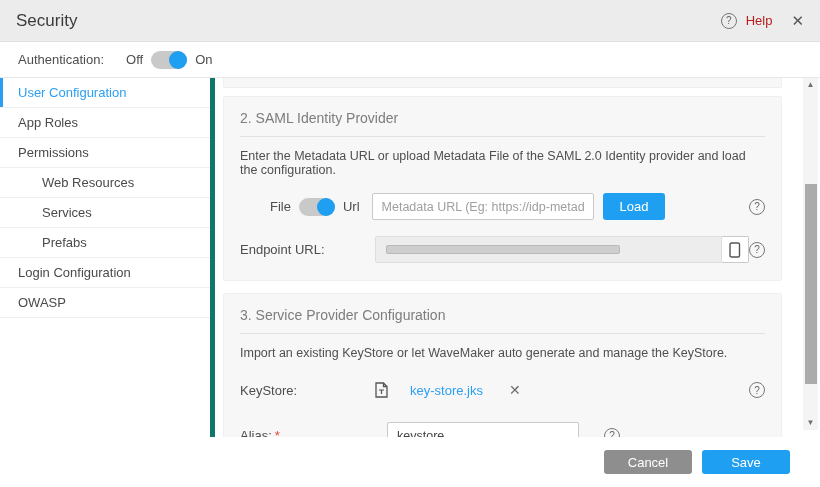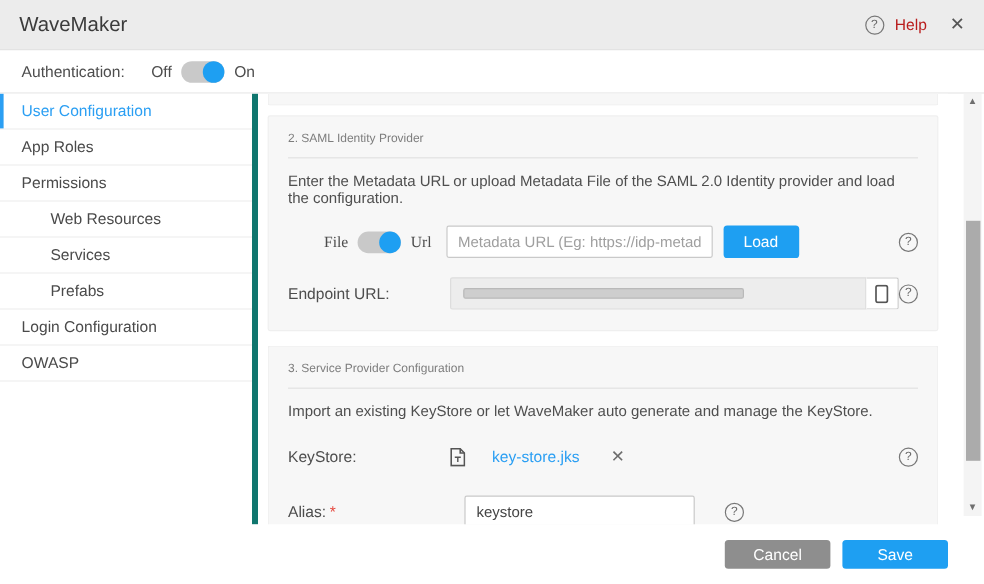--- a/index.html
+++ b/index.html
@@ -60,30 +60,30 @@
     flex:1 1 auto; padding:0 8px; display:flex; flex-direction:column;
     overflow:hidden; background:#fff; margin-right:30px;
   }
   .card {
     background:#f7f7f7; border:1px solid #efefef; border-radius:2px;
     padding:13px 16px;
   }
   .card.partial { height:10px; padding:0; border-top:none; border-radius:0 0 2px 2px; flex:0 0 auto; }
   .card.section2 { margin-top:8px; flex:0 0 auto; }
   .card.section3 { margin-top:12px; flex:1 0 auto; border-bottom:none; border-radius:2px 2px 0 0; }
-  .section-title { font-size:10px; color:#7d7d7d; font-weight:normal; }
+  .section-title { font-size:14px; color:#7d7d7d; font-weight:normal; }
   .section-divider { border:none; border-top:1px solid #e2e2e2; margin:10px 0 12px 0; }
   .section-desc { font-size:12.5px; color:#4f4f4f; margin-bottom:16px; }
 
   .form-row { display:flex; align-items:center; margin-bottom:16px; }
   .form-row:last-child { margin-bottom:4px; }
   .field-label { width:135px; flex:0 0 auto; font-size:13px; color:#4d4d4d; }
   .required { color:#e5463c; margin-left:3px; }
 
-  .mini-toggle-group { display:flex; align-items:center; gap:8px; margin-left:30px; margin-right:12px;font-family:Liberation Serif, serif; }
+  .mini-toggle-group { display:flex; align-items:center; gap:8px; margin-left:30px; margin-right:12px; }
   .text-input {
     height:27px; border:1px solid #c9c9c9; border-radius:2px; background:#fff;
     font-family:"Liberation Sans","DejaVu Sans",sans-serif;
     font-size:12.5px; color:#444; padding:0 9px; outline:none;
   }
   .text-input::placeholder { color:#9f9f9f; }
   .url-input { width:222px; }
   .load-btn {
     height:27px; margin-left:9px; padding:0 17px; background:#1e9ff2; color:#fff;
     border:none; border-radius:3px; font-size:13px; cursor:pointer;
@@ -136,21 +136,21 @@
   .btn.save { background:#1e9ff2; }
 
   svg { display:block; }
 </style>
 </head>
 <body>
 
 <div class="window">
 
   <div class="titlebar">
-    <div class="title">WaveMaker</div>
+    <div class="title">Security</div>
     <div class="titlebar-right">
       <span class="help-circle">?</span>
       <span class="help-label">Help</span>
       <span class="close-x">✕</span>
     </div>
   </div>
 
   <div class="auth-row">
     <span class="auth-label">Authentication:</span>
     <div class="toggle-group">

